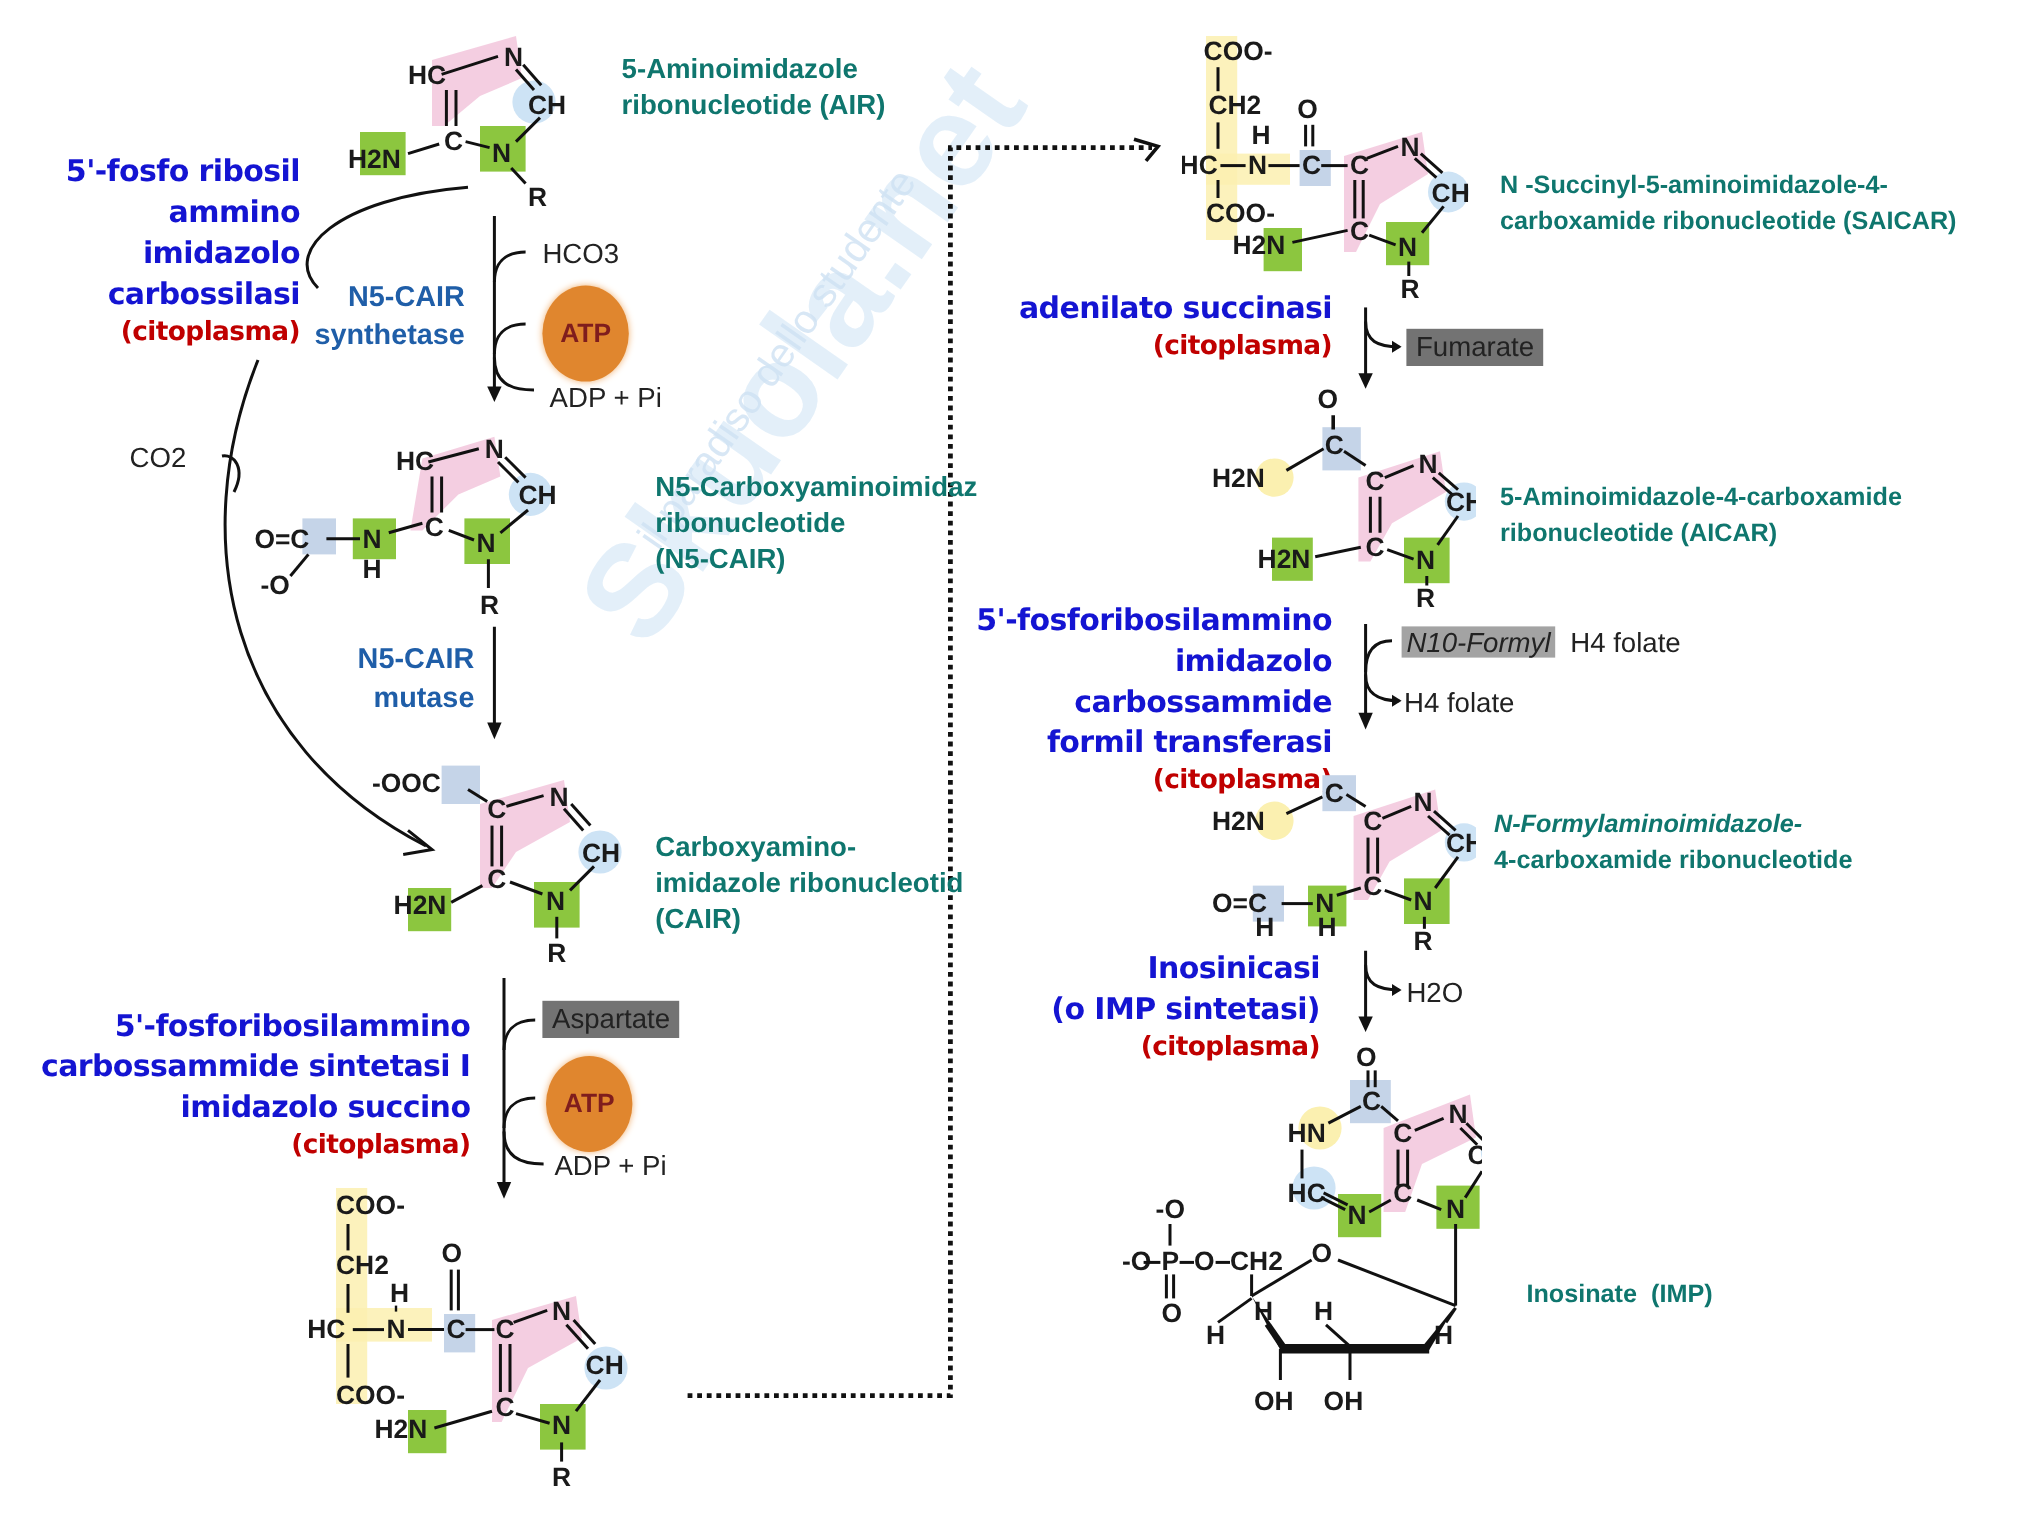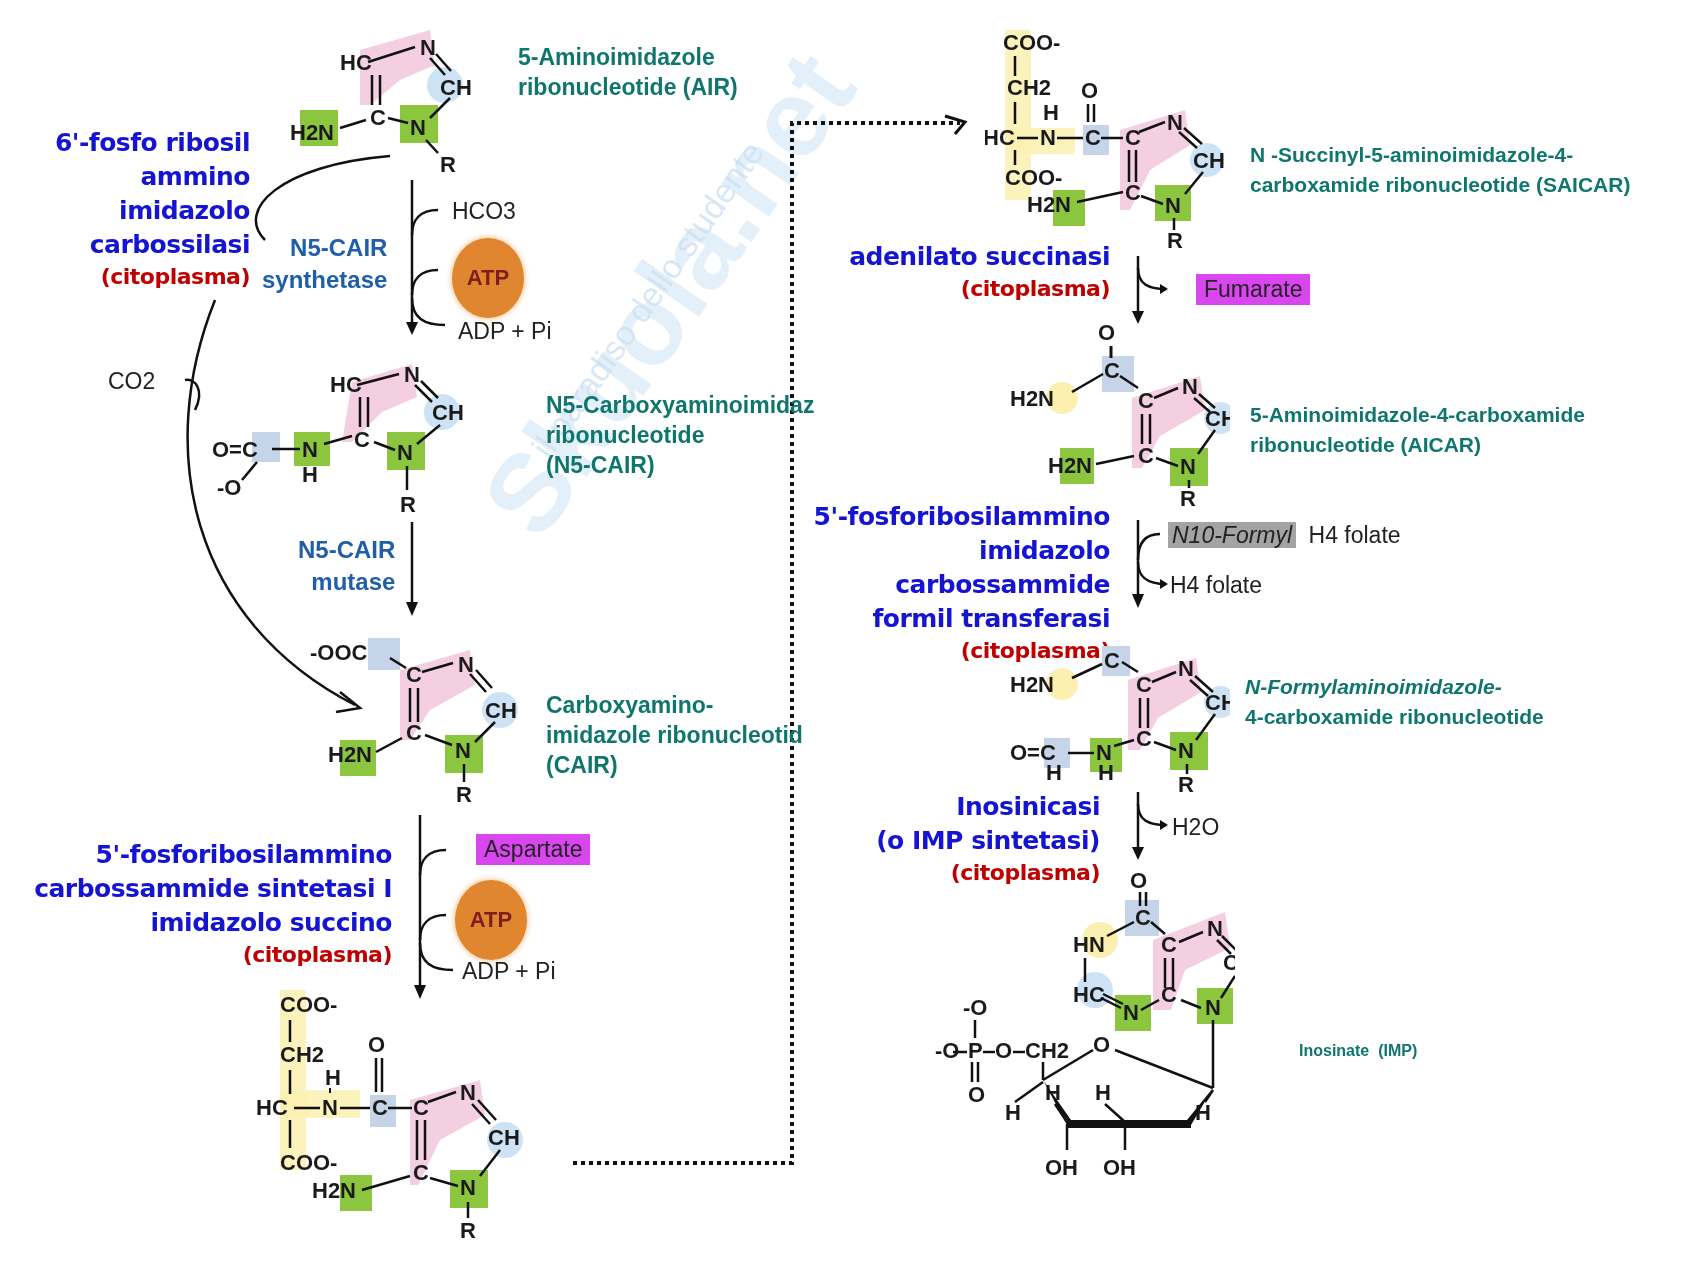--- a/index.html
+++ b/index.html
@@ -11,21 +11,21 @@
   .loc { color:#c00000; font-size:22px; line-height:30px; font-weight:bold; }
   .name { font-family:"Liberation Sans", sans-serif; font-weight:bold; color:#0f766e;
           font-size:23px; line-height:30px; white-space:nowrap; }
   .book-enz { font-family:"Liberation Sans", sans-serif; font-weight:bold; color:#1f5ea8;
               font-size:24px; line-height:32px; text-align:right; white-space:nowrap; }
   .reag { font-family:"Liberation Sans", sans-serif; font-weight:normal; color:#222;
           font-size:23px; white-space:nowrap; }
   .atp { width:72px; height:80px; border-radius:50%; background:#e0862e;
          box-shadow:0 0 6px #f0b070; display:flex; align-items:center; justify-content:center;
          font-family:"Liberation Sans", sans-serif; font-weight:bold; font-size:22px; color:#7f1d1d; }
-  .hl-y { background:#d946ef; padding:2px 8px;margin-left:24px; }
+  .hl-y { background:#737373; padding:2px 8px; }
   .hl-b { background:#a3a3a3; padding:0 4px; }
   svg text { font-family:"Liberation Sans", sans-serif; font-weight:bold; font-size:22px; fill:#1a1a1a; }
   .watermark { font-family:"Liberation Sans", sans-serif; font-weight:bold; }
 </style>
 </head>
 <body>
 
 <div class="abs watermark" style="left:420px; top:60px; width:420px; height:420px; pointer-events:none;">
   <div style="position:absolute; left:-30px; top:170px; transform:rotate(-55deg); font-size:110px; color:#d8e9f7; opacity:0.7; white-space:nowrap;">Skuola.net</div>
   <div style="position:absolute; left:40px; top:220px; transform:rotate(-55deg); font-size:34px; font-weight:normal; color:#cfe2f3; opacity:0.8; white-space:nowrap;">il paradiso dello studente</div>
@@ -57,21 +57,21 @@
   <line x1="98" y1="108" x2="118" y2="113" stroke="#111" stroke-width="2.5"></line>
   <line x1="50" y1="118" x2="76" y2="110" stroke="#111" stroke-width="2.5"></line>
   <line x1="136" y1="130" x2="148" y2="143" stroke="#111" stroke-width="2.5"></line>
 </svg>
 <div class="abs name" style="left:518px; top:42px;">
   <div>5-Aminoimidazole</div>
   <div>ribonucleotide (AIR)</div>
 </div>
 
 <div class="abs enz" style="left:20px; top:126px; width:230px;">
-  <div>6'-fosfo ribosil</div>
+  <div>5'-fosfo ribosil</div>
   <div>ammino</div>
   <div>imidazolo</div>
   <div>carbossilasi</div>
   <div class="loc">(citoplasma)</div>
 </div>
 
 <svg class="abs" style="left:150px; top:150px;" width="260" height="580">
   <path d="M240,6 C130,15 85,60 115,90" fill="none" stroke="#111" stroke-width="2.5"></path>
   <path d="M65,150 C5,300 40,470 205,555" fill="none" stroke="#111" stroke-width="2.5"></path>
   <path d="M190,542 L210,558 L186,562" fill="none" stroke="#111" stroke-width="2.5"></path>
@@ -454,13 +454,13 @@
   <polygon points="108,210 132,255 136,250" fill="#111"></polygon>
   <polygon points="278,218 256,255 252,250" fill="#111"></polygon>
   <line x1="132" y1="254" x2="256" y2="254" stroke="#111" stroke-width="8"></line>
   <line x1="132" y1="254" x2="132" y2="280" stroke="#111" stroke-width="2.5"></line>
   <line x1="190" y1="254" x2="190" y2="280" stroke="#111" stroke-width="2.5"></line>
   <line x1="120" y1="234" x2="132" y2="252" stroke="#111" stroke-width="2.5"></line>
   <line x1="170" y1="234" x2="190" y2="252" stroke="#111" stroke-width="2.5"></line>
   <line x1="108" y1="212" x2="80" y2="232" stroke="#111" stroke-width="2.5"></line>
   <line x1="278" y1="220" x2="270" y2="232" stroke="#111" stroke-width="2.5"></line>
 </svg>
-<div class="abs name" style="left:1272px; top:1036px; font-size:16px; white-space:pre;margin-left:27px;">Inosinate  (IMP)</div>
+<div class="abs name" style="left:1272px; top:1064px; font-size:21px; white-space:pre;">Inosinate  (IMP)</div>
 
 </body></html>

